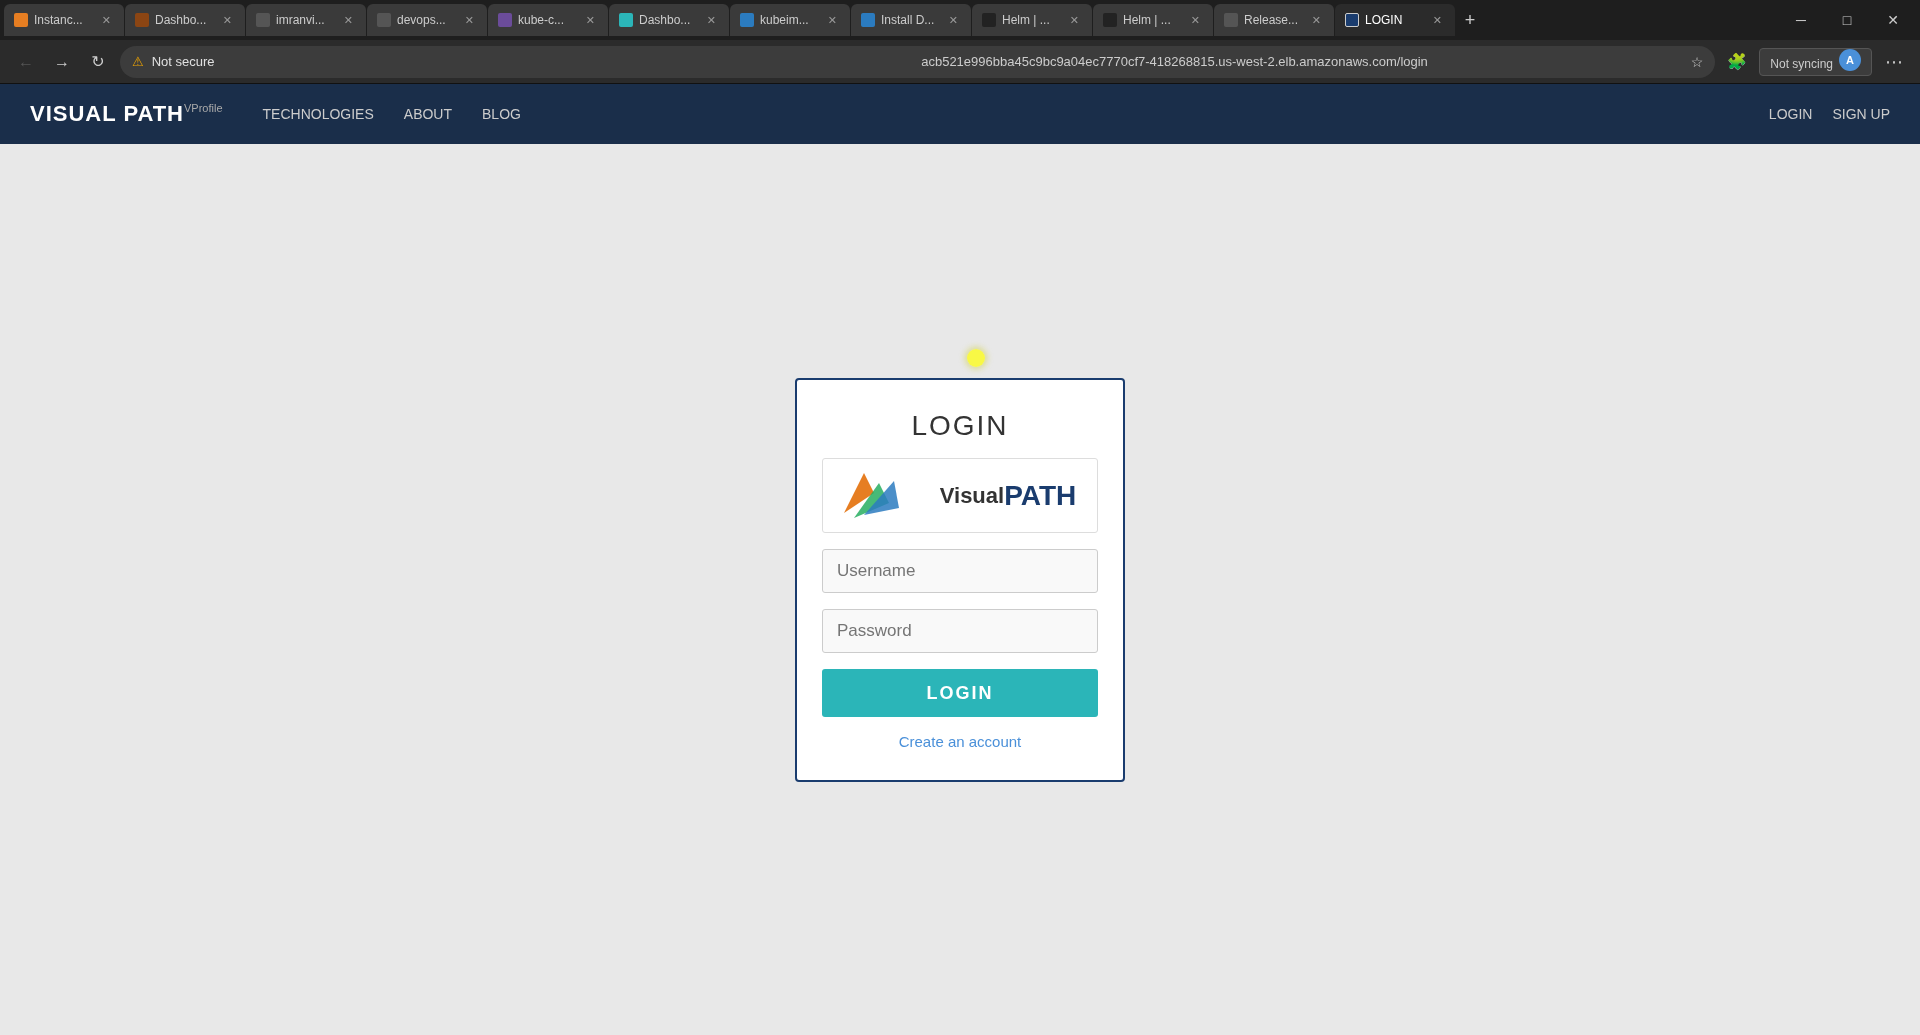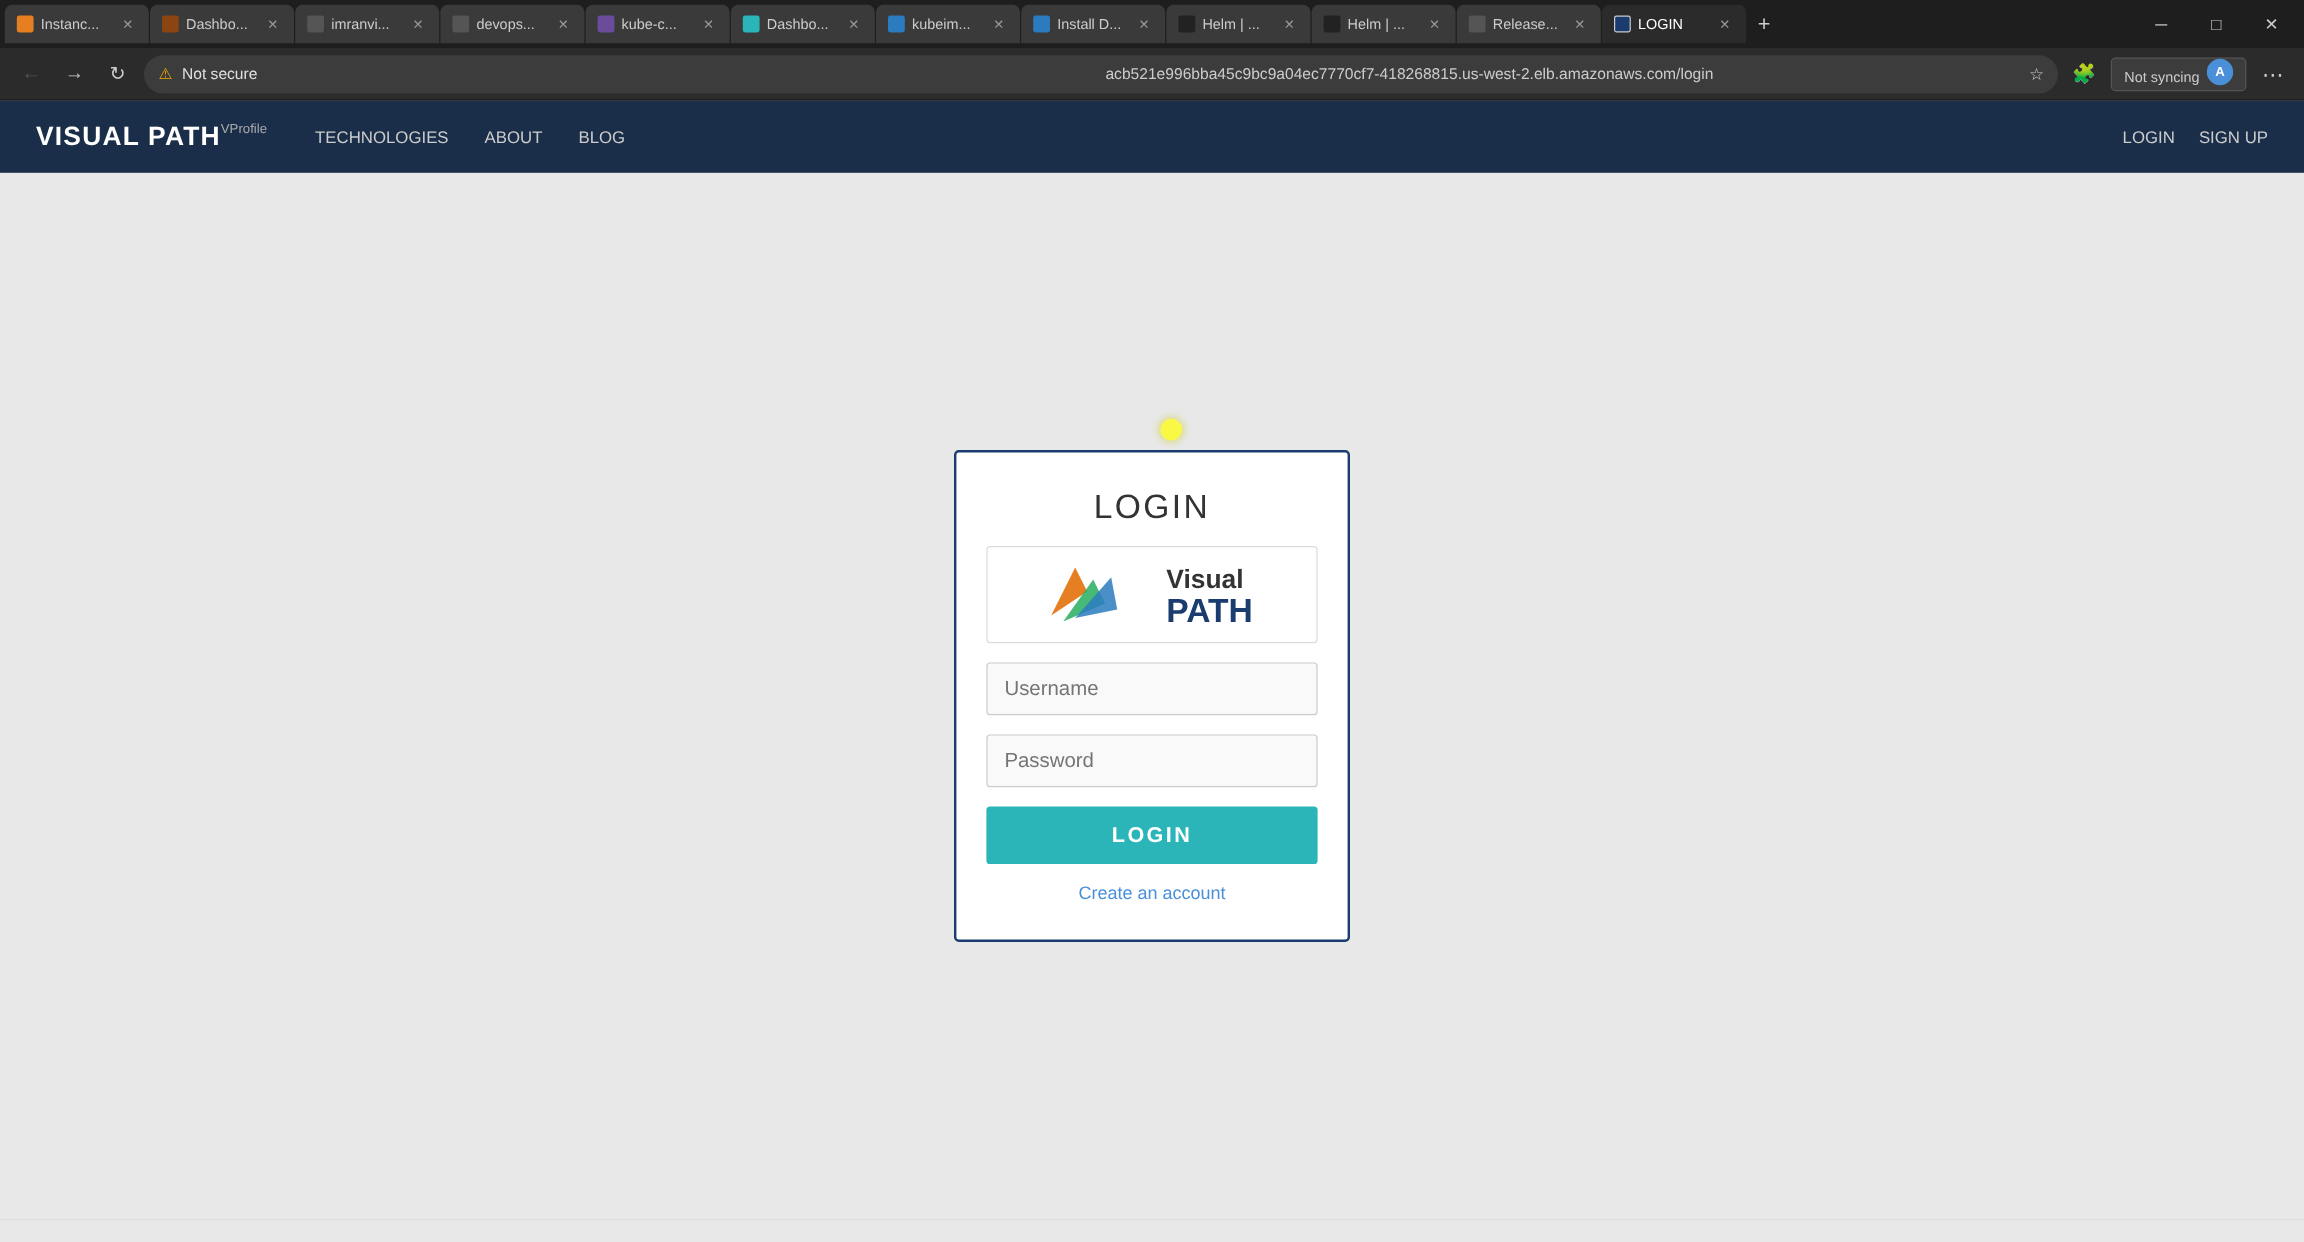--- a/index.html
+++ b/index.html
@@ -254,21 +254,21 @@
     }
 
     
     .vp-logo {
       display: flex;
       align-items: center;
       gap: 8px;
     }
     .vp-logo-text {
       display: flex;
-      flex-direction: column;
+      flex-direction: row;
       font-family: Arial, sans-serif;
       margin-left: 28px;
     }
     .vp-logo-visual {
       font-size: 22px;
       font-weight: bold;
       color: #333;
     }
     .vp-logo-path {
       font-size: 28px;

